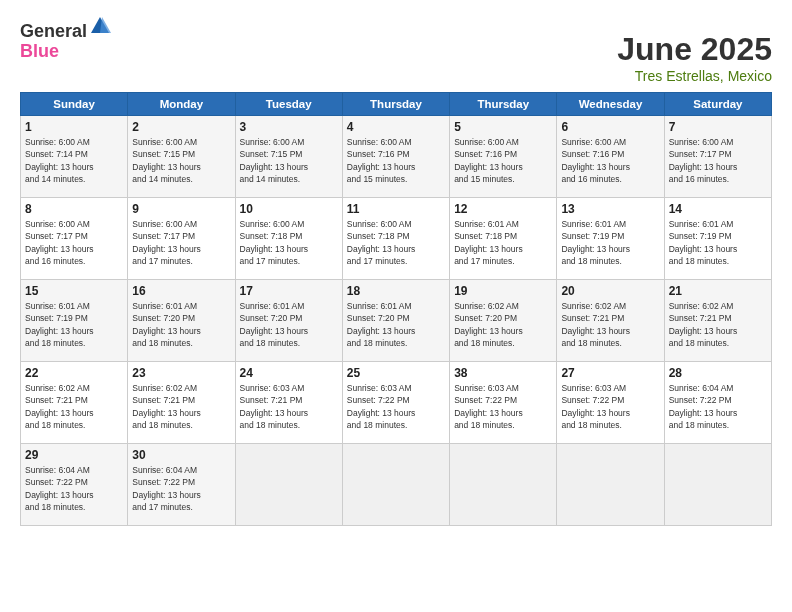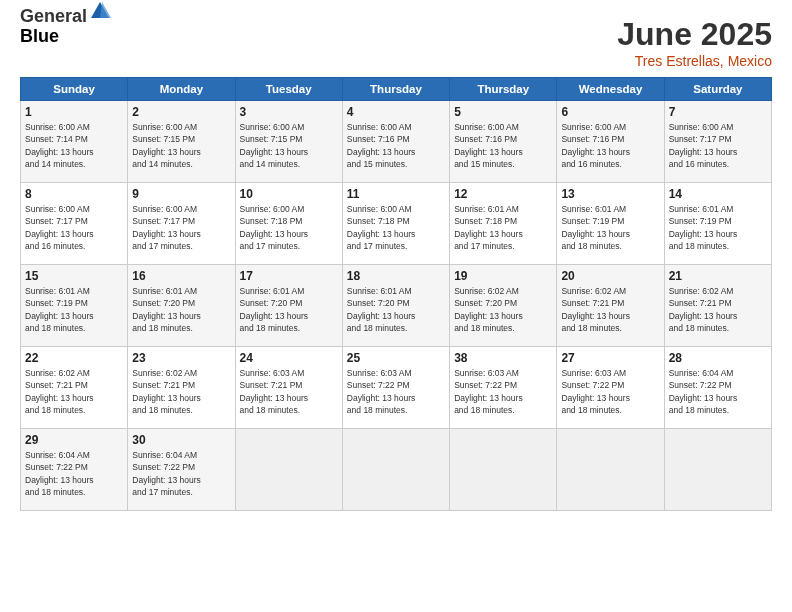--- a/index.html
+++ b/index.html
@@ -6,56 +6,56 @@
     body {
       width: 792px;
       height: 612px;
       font-family: Arial, Helvetica, sans-serif;
       background: #fff;
       overflow: hidden;
     }
     .page {
       width: 792px;
       height: 440px;
-      padding: 0 20px;
+      padding: 15px 20px;
     }
     .header {
       display: flex;
       justify-content: space-between;
       align-items: flex-start;
       margin-bottom: 8px;
     }
     .logo {
       display: flex;
       align-items: center;
     }
     .logo-text {
       font-size: 18px;
       font-weight: bold;
       line-height: 1.1;
     }
     .logo-general { color: #333; }
-    .logo-blue { color: #000000; }
+    .logo-blue { color: #ec4899; }
     .logo-icon {
       width: 22px;
       height: 22px;
       margin-left: 2px;
     }
     .title-block {
       text-align: right;
     }
     .main-title {
       font-size: 32px;
       font-weight: bold;
       color: #333;
       margin-top: 16px;
     }
     .subtitle {
       font-size: 14px;
-      color: #c2410c;
+      color: #4d7c0f;
     }
     .calendar {
       width: 100%;
       border-collapse: collapse;
       table-layout: fixed;
     }
     .calendar thead th {
       background: #2a6db5;
       color: #fff;
       font-size: 11.5px;

